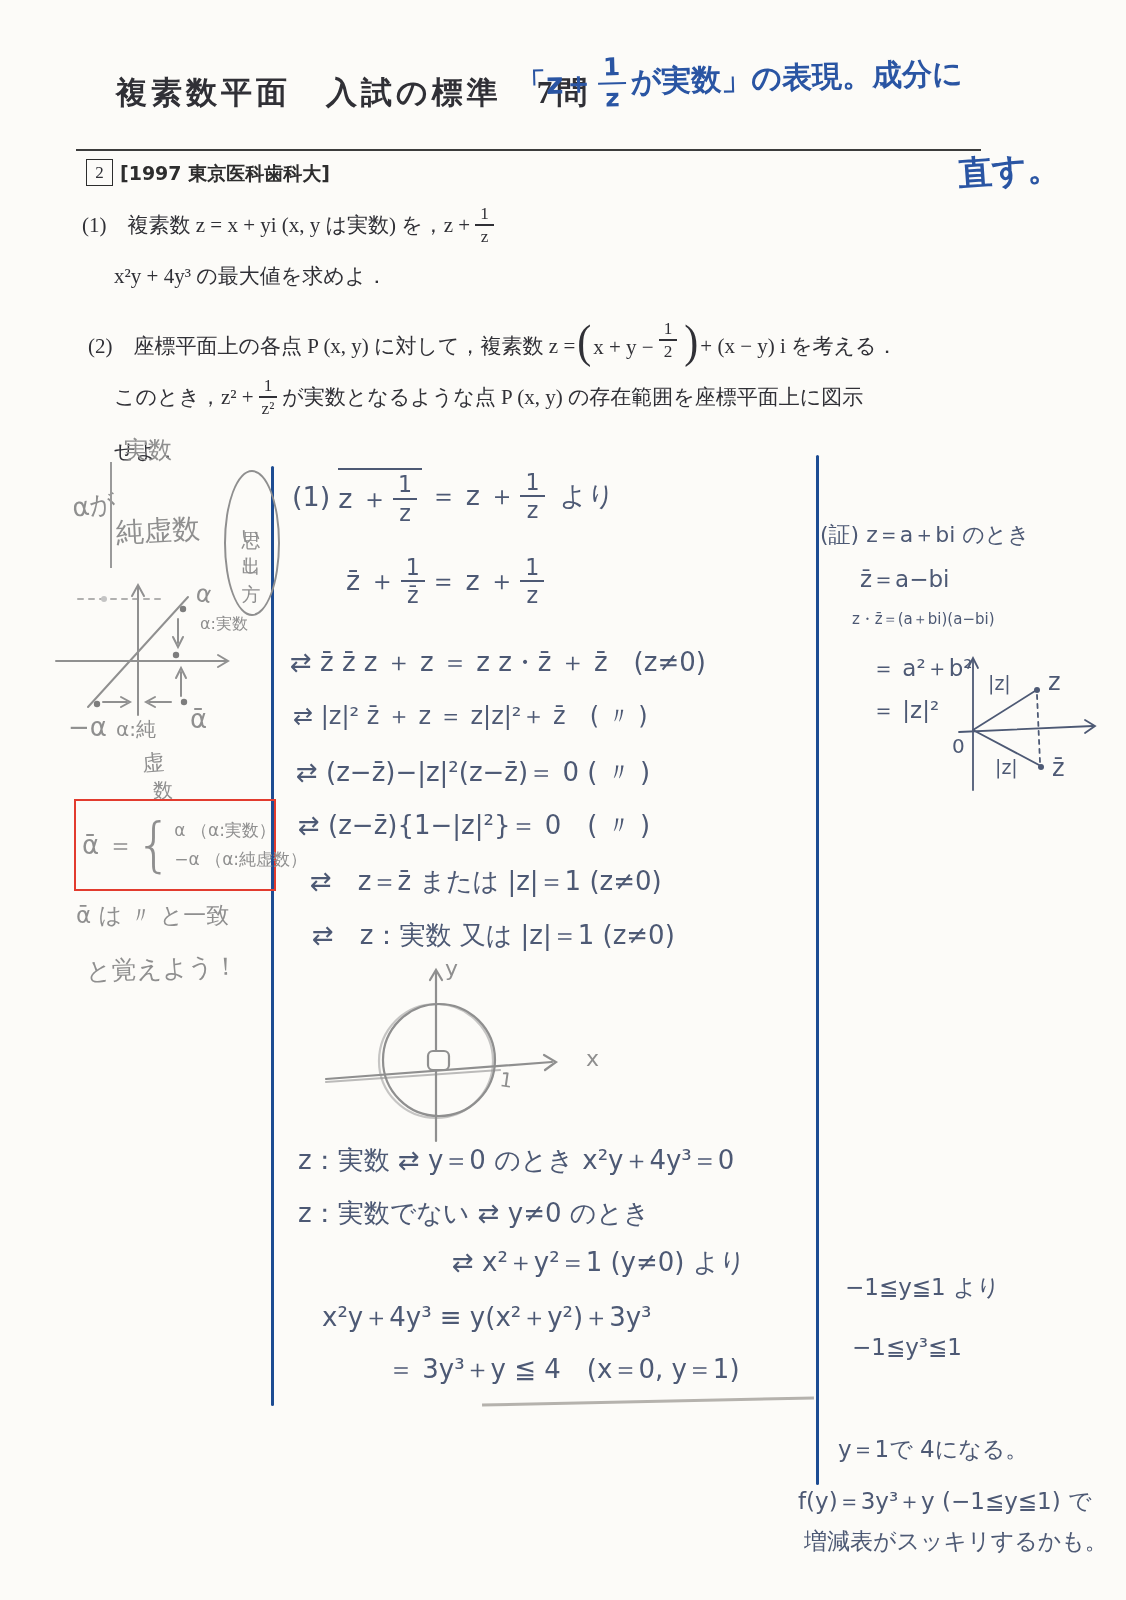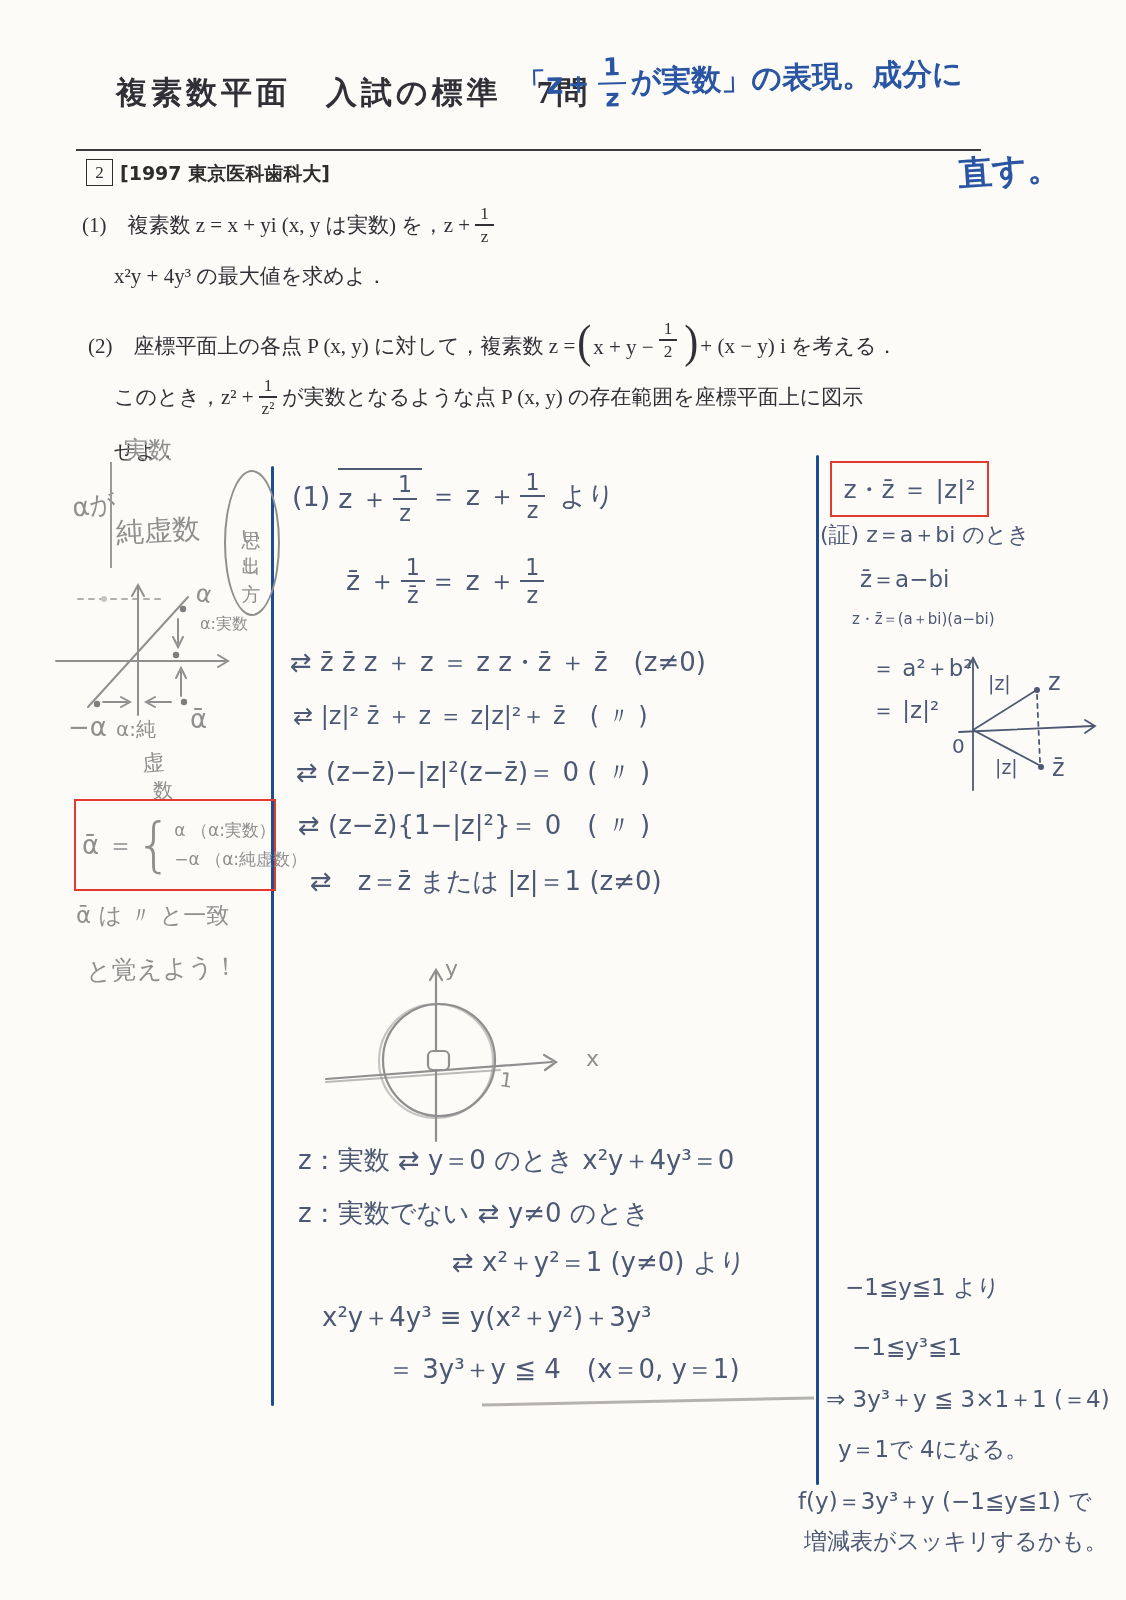--- a/index.html
+++ b/index.html
@@ -152,20 +152,21 @@
       <span class="fn">1</span>
       <span class="fd">z</span>
     </span>
   </div>
 
   <div class="abs hand ink" style="left:290px;top:645px;font-size:26px;">⇄ z̄ z̄ z ＋ z ＝ z z・z̄ ＋ z̄　(z≠0)</div>
   <div class="abs hand ink" style="left:293px;top:700px;font-size:24px;">⇄ |z|² z̄ ＋ z ＝ z|z|²＋ z̄　( 〃 )</div>
   <div class="abs hand ink" style="left:296px;top:755px;font-size:26px;">⇄ (z−z̄)−|z|²(z−z̄)＝ 0 ( 〃 )</div>
   <div class="abs hand ink" style="left:298px;top:808px;font-size:26px;">⇄ (z−z̄){1−|z|²}＝ 0　( 〃 )</div>
   <div class="abs hand ink" style="left:310px;top:864px;font-size:26px;">⇄　z＝z̄ または |z|＝1 (z≠0)</div>
+  <div class="abs hand ink" style="left:312px;top:918px;font-size:26px;">⇄　z：実数 又は |z|＝1 (z≠0)</div>
 
   <svg class="abs" style="left:318px;top:958px;" width="260" height="185" viewBox="0 0 260 185" fill="none" stroke="#8f8f8f" stroke-width="2.2" stroke-linecap="round">
     <line x1="118" y1="183" x2="118" y2="14"></line>
     <path d="M112 22 L118 12 L124 22"></path>
     <line x1="8" y1="124" x2="182" y2="112" opacity="0.6"></line>
     <line x1="8" y1="121" x2="234" y2="104"></line>
     <path d="M226 97 L238 104 L227 112"></path>
     <circle cx="121" cy="102" r="56"></circle>
     <circle cx="118" cy="103" r="57" opacity="0.5"></circle>
     <rect x="110" y="93" width="21" height="19" rx="5" fill="#fcfbf8"></rect>
@@ -174,21 +175,20 @@
   <div class="abs hand pencil" style="left:586px;top:1046px;font-size:22px;">x</div>
   <div class="abs hand pencil" style="left:500px;top:1068px;font-size:20px;transform:rotate(8deg);">1</div>
 
   <div class="abs hand ink" style="left:298px;top:1143px;font-size:26px;">z：実数 ⇄ y＝0 のとき x²y＋4y³＝0</div>
   <div class="abs hand ink" style="left:298px;top:1196px;font-size:26px;">z：実数でない ⇄ y≠0 のとき</div>
   <div class="abs hand ink" style="left:452px;top:1245px;font-size:26px;">⇄ x²＋y²＝1 (y≠0) より</div>
   <div class="abs hand ink" style="left:322px;top:1300px;font-size:26px;">x²y＋4y³ ≡ y(x²＋y²)＋3y³</div>
   <div class="abs hand ink" style="left:388px;top:1352px;font-size:26px;">＝ 3y³＋y ≦ 4　(x＝0, y＝1)</div>
   <div class="abs" style="left:482px;top:1400px;width:332px;height:3px;background:#b5b2ad;transform:rotate(-1.2deg);"></div>
 
-  <div class="abs red-box hand ink" style="left:830px;top:461px;width:155px;height:52px;display:flex;align-items:center;justify-content:center;font-size:25px;">z・z̄ ＝ |z|²</div>
   <div class="abs hand ink" style="left:820px;top:520px;font-size:22px;">(証) z＝a＋bi のとき</div>
   <div class="abs hand ink" style="left:860px;top:564px;font-size:23px;">z̄＝a−bi</div>
   <div class="abs hand ink" style="left:852px;top:610px;font-size:15px;">z・z̄＝(a＋bi)(a−bi)</div>
   <div class="abs hand ink" style="left:872px;top:653px;font-size:23px;">＝ a²＋b²</div>
   <div class="abs hand ink" style="left:872px;top:695px;font-size:23px;">＝ |z|²</div>
 
   <svg class="abs" style="left:945px;top:650px;" width="165" height="145" viewBox="0 0 165 145" fill="none" stroke="#4d5974" stroke-width="1.8" stroke-linecap="round">
     <line x1="28" y1="140" x2="28" y2="10"></line>
     <path d="M23 18 L28 8 L33 18"></path>
     <line x1="14" y1="82" x2="148" y2="76"></line>
@@ -200,18 +200,17 @@
     <line x1="92" y1="45" x2="95" y2="112" stroke-dasharray="4 5"></line>
   </svg>
   <div class="abs hand ink" style="left:988px;top:672px;font-size:19px;">|z|</div>
   <div class="abs hand ink" style="left:1048px;top:668px;font-size:24px;">z</div>
   <div class="abs hand ink" style="left:952px;top:734px;font-size:20px;">0</div>
   <div class="abs hand ink" style="left:995px;top:756px;font-size:19px;">|z|</div>
   <div class="abs hand ink" style="left:1052px;top:754px;font-size:24px;">z̄</div>
 
   <div class="abs hand ink" style="left:845px;top:1272px;font-size:23px;">−1≦y≦1 より</div>
   <div class="abs hand ink" style="left:852px;top:1334px;font-size:23px;">−1≦y³≦1</div>
-  <div class="abs hand ink" style="left:826px;top:1384px;font-size:23px;">⇒ 3y³＋y ≦ 3×1＋1 (＝4)</div>
   <div class="abs hand ink" style="left:838px;top:1434px;font-size:23px;">y＝1で 4になる。</div>
   <div class="abs hand ink" style="left:798px;top:1486px;font-size:23px;">f(y)＝3y³＋y (−1≦y≦1) で</div>
   <div class="abs hand ink" style="left:804px;top:1526px;font-size:23px;">増減表がスッキリするかも。</div>
 
 </div>
 
 </body></html>

